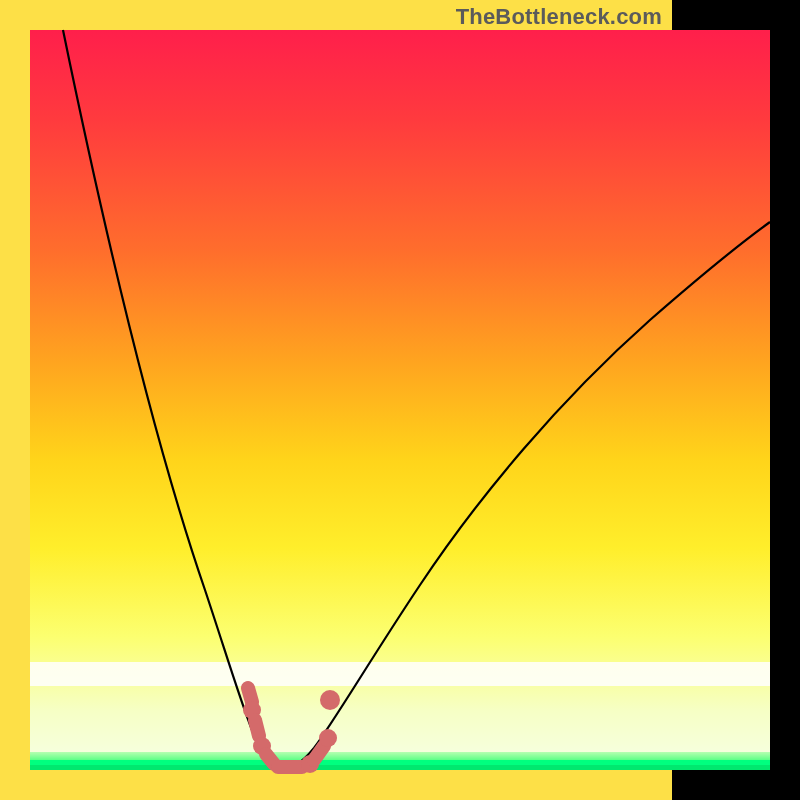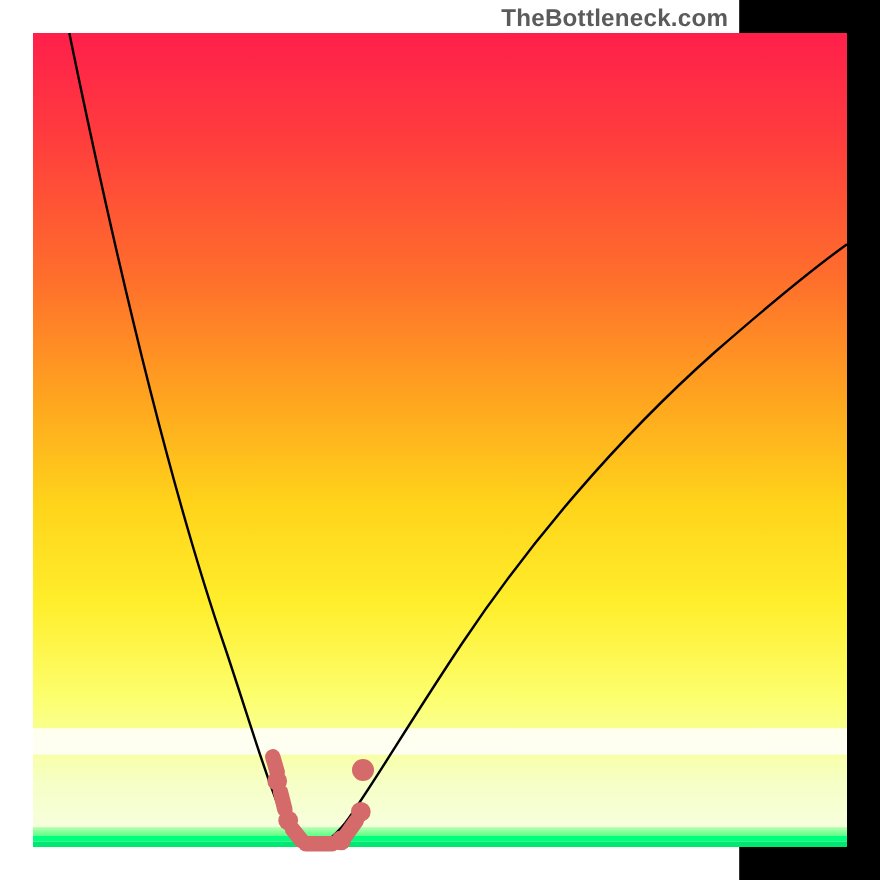--- a/index.html
+++ b/index.html
@@ -10,21 +10,21 @@
     background: #000;
     overflow: hidden;
     font-family: Arial, Helvetica, sans-serif;
   }
   .frame {
     position: absolute;
     top: 0;
     left: 0;
     width: 672px;
     height: 800px;
-    background: #ffffff;
+    background: #fde047;
   }
   .watermark {
     position: absolute;
     top: 4px;
     right: 10px;
     color: #5b5b5b;
     font-size: 22px;
     font-weight: 600;
     letter-spacing: 0.2px;
     z-index: 10;

